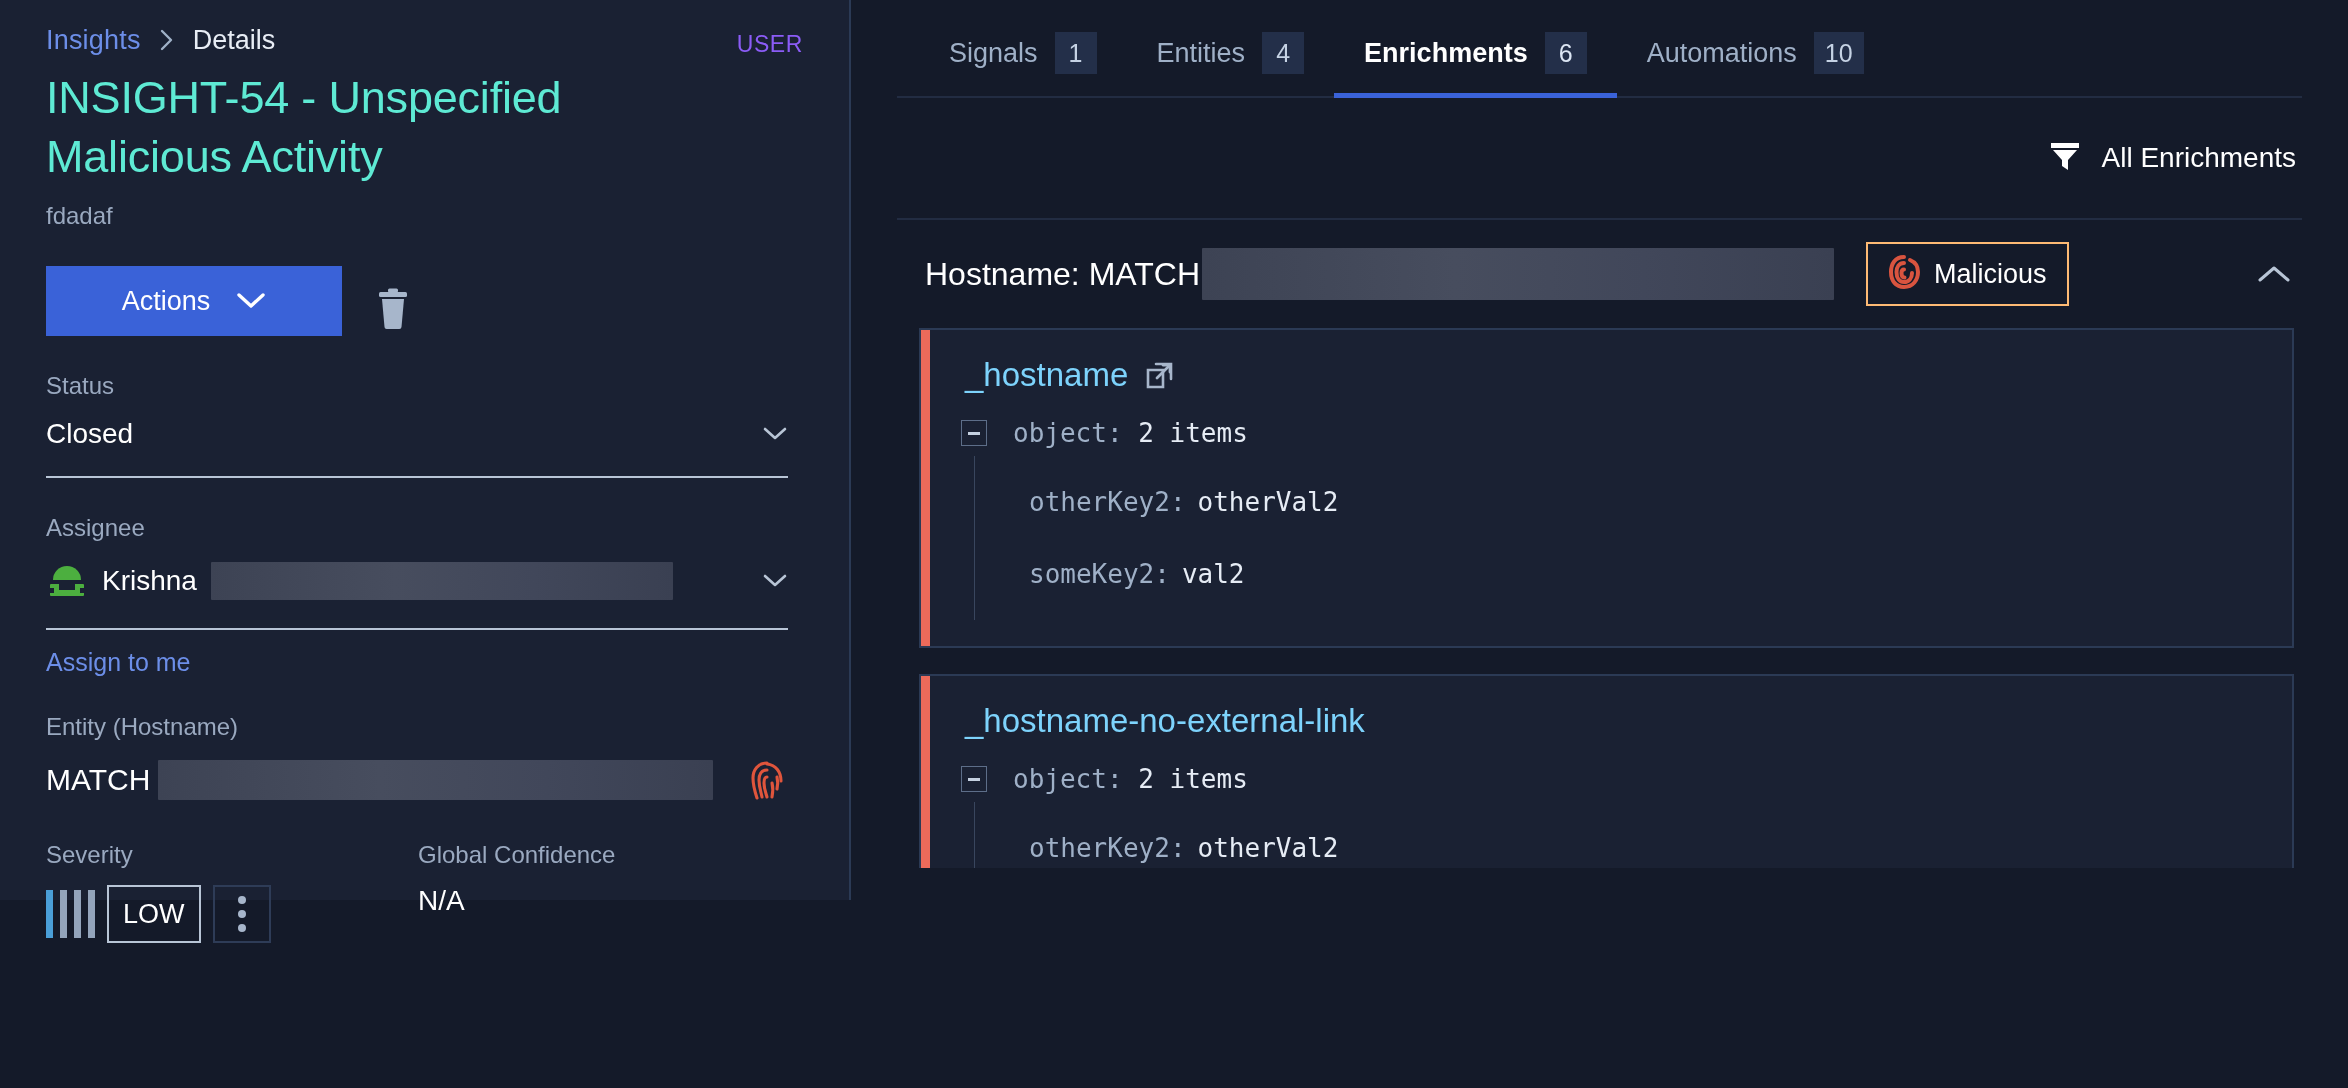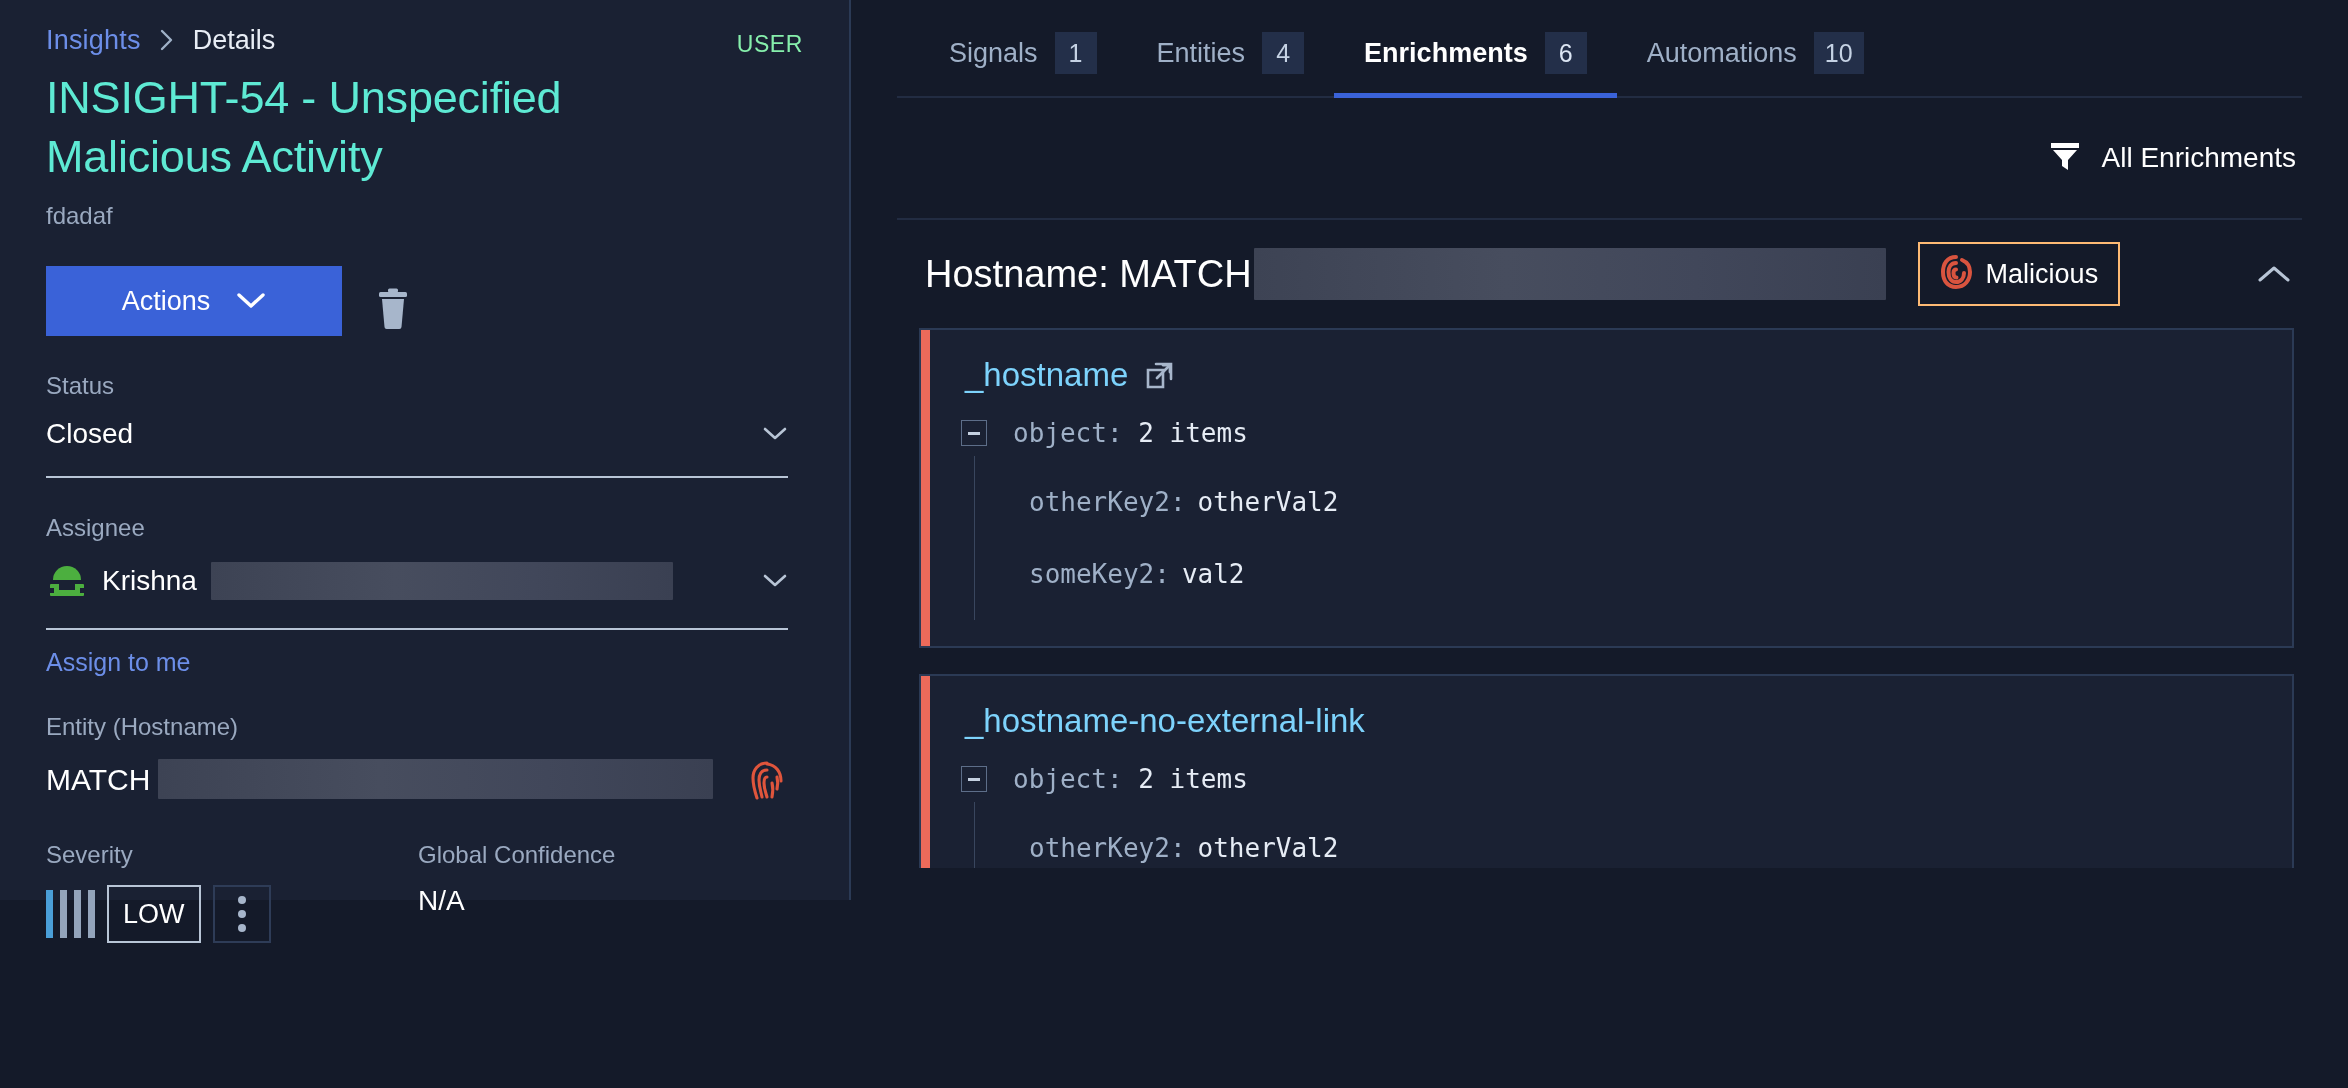--- a/index.html
+++ b/index.html
@@ -51,21 +51,21 @@
   }
   .crumb-sep svg { display: block; }
   .crumb-current {
     color: #e8edf5;
     font-size: 27px;
   }
   .user-tag {
     position: absolute;
     right: 46px;
     top: 31px;
-    color: #86efac;
+    color: #8b5cf6;
     font-size: 23px;
     letter-spacing: .6px;
   }
 
   .insight-title {
     margin-top: 16px;
     font-size: 45px;
     line-height: 59px;
     color: #5eead4;
     font-weight: 400;
@@ -151,20 +151,21 @@
   .assign-link {
     margin-top: 18px;
     color: #6c8ee8;
     font-size: 25px;
     cursor: pointer;
     display: inline-block;
   }
 
   .entity-row {
     display: flex;
+    align-items: center;
     gap: 8px;
   }
   .entity-value {
     color: #ffffff;
     font-size: 30px;
     display: flex;
     align-items: center;
   }
   .fingerprint-left { margin-left: 28px; display: flex; align-items: center; }
 
@@ -279,21 +280,21 @@
 
   .enrich-header {
     height: 108px;
     display: flex;
     align-items: center;
     padding-left: 28px;
     gap: 0;
   }
   .enrich-title {
     color: #ffffff;
-    font-size: 38px;
+    font-size: 32px;
     display: flex;
     align-items: center;
   }
   .mal-badge {
     border: 2px solid #fdba74;
     display: flex;
     align-items: center;
     gap: 14px;
     padding: 10px 20px;
     margin-left: 32px;

